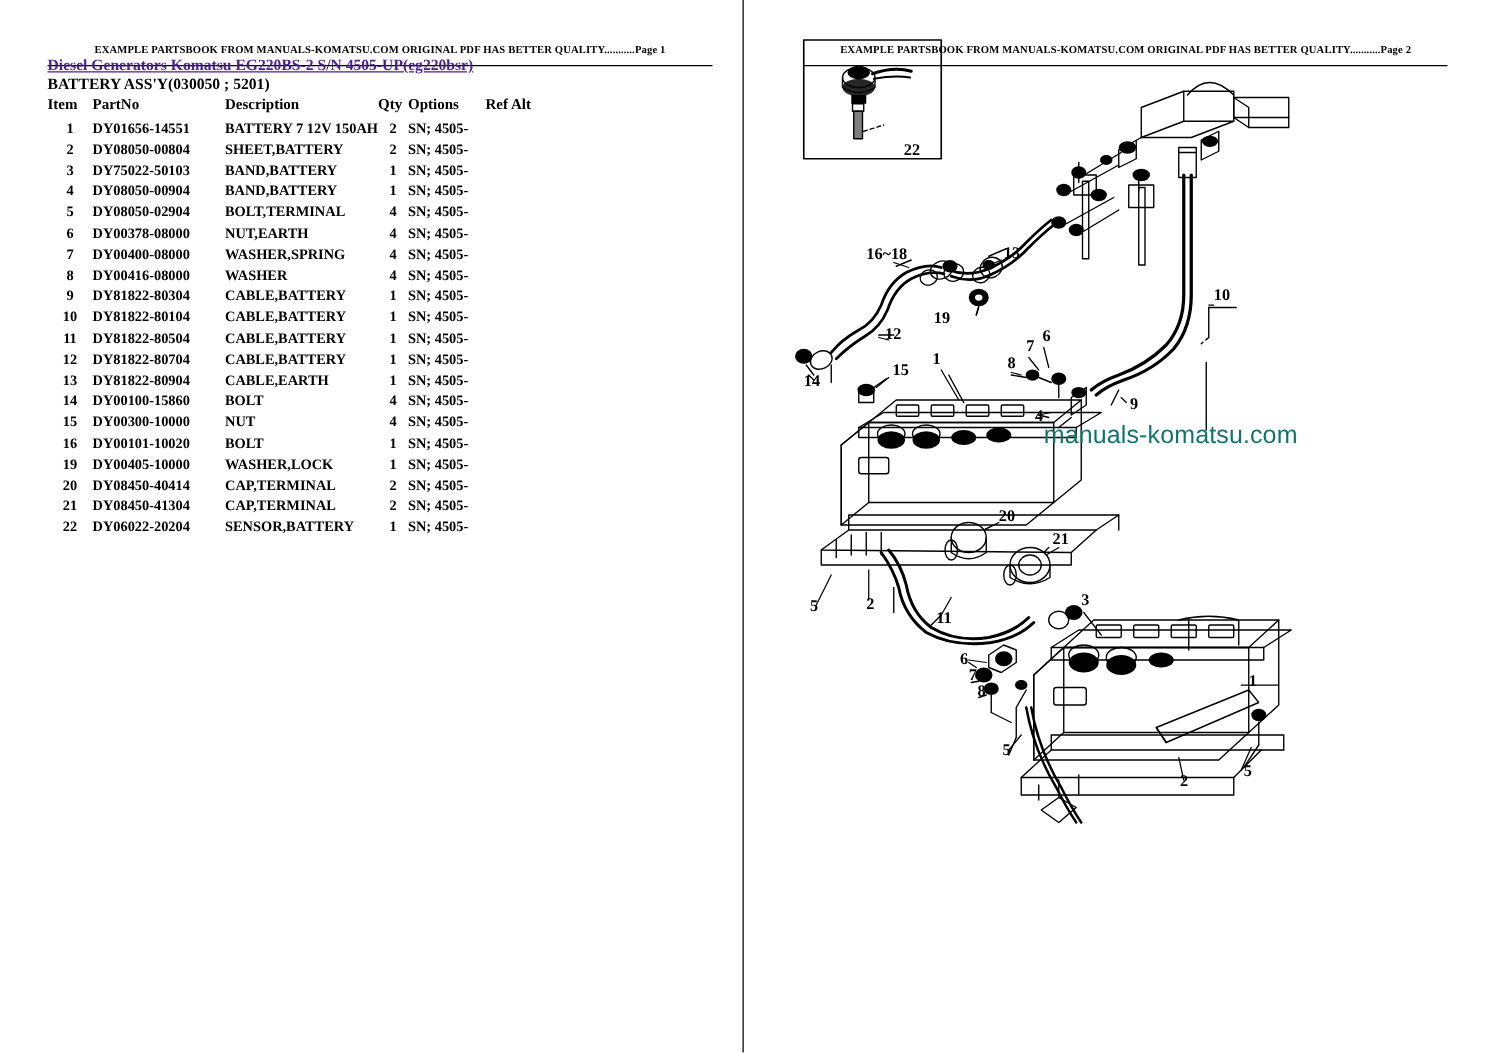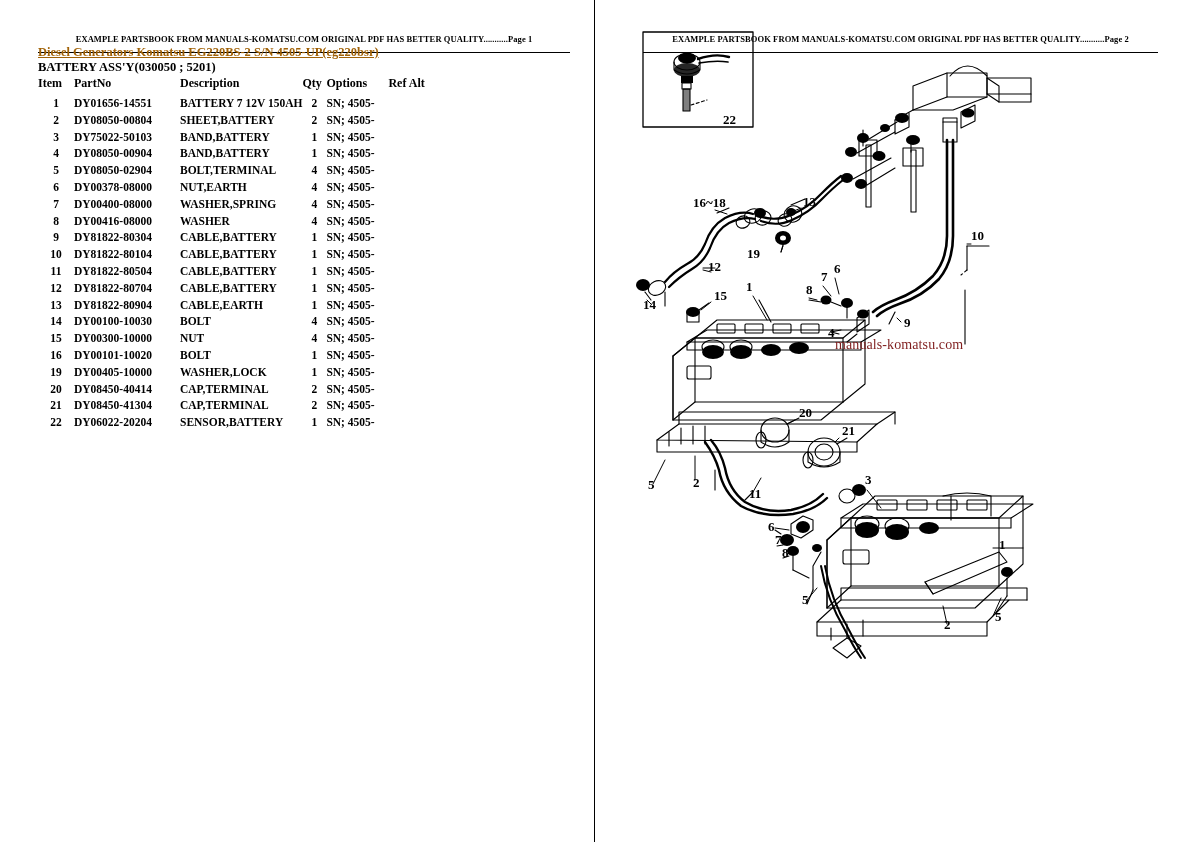--- a/index.html
+++ b/index.html
@@ -53,21 +53,21 @@
   .header-inner {
     display: block;
     transform: scaleX(1.0);
   }
   .doc-title {
     position: absolute;
     left: 38px;
     top: 45px;
     font-size: 12.5px;
     font-weight: bold;
-    color: #a16207;
+    color: #4c1d95;
     text-decoration: underline;
     white-space: nowrap;
     cursor: pointer;
     text-align: center;
   }
   .assy-title {
     position: absolute;
     left: 38px;
     top: 60px;
     font-size: 12.5px;
@@ -115,23 +115,23 @@
     position: absolute;
     left: 0;
     top: 0;
     width: 595px;
     height: 842px;
   }
   .watermark {
     position: absolute;
     left: 240px;
     top: 337px;
-    font-family: Liberation Serif, serif;
-    font-size: 14px;
-    color: #7f1d1d;
+    font-family: Liberation Sans, sans-serif;
+    font-size: 20px;
+    color: #0f766e;
     white-space: nowrap;
     letter-spacing: 0.1px;
   }
   .callout {
     font-family: "Liberation Serif", serif;
     font-size: 13px;
     font-weight: bold;
     fill: #000;
   }
 </style>
@@ -259,21 +259,21 @@
         <tr>
           <td class="c-item">13</td>
           <td class="c-part">DY81822-80904</td>
           <td class="c-desc">CABLE,EARTH</td>
           <td class="c-qty">1</td>
           <td class="c-opt">SN; 4505-</td>
           <td class="c-ref"></td>
         </tr>
         <tr>
           <td class="c-item">14</td>
-          <td class="c-part">DY00100-10030</td>
+          <td class="c-part">DY00100-15860</td>
           <td class="c-desc">BOLT</td>
           <td class="c-qty">4</td>
           <td class="c-opt">SN; 4505-</td>
           <td class="c-ref"></td>
         </tr>
         <tr>
           <td class="c-item">15</td>
           <td class="c-part">DY00300-10000</td>
           <td class="c-desc">NUT</td>
           <td class="c-qty">4</td>

